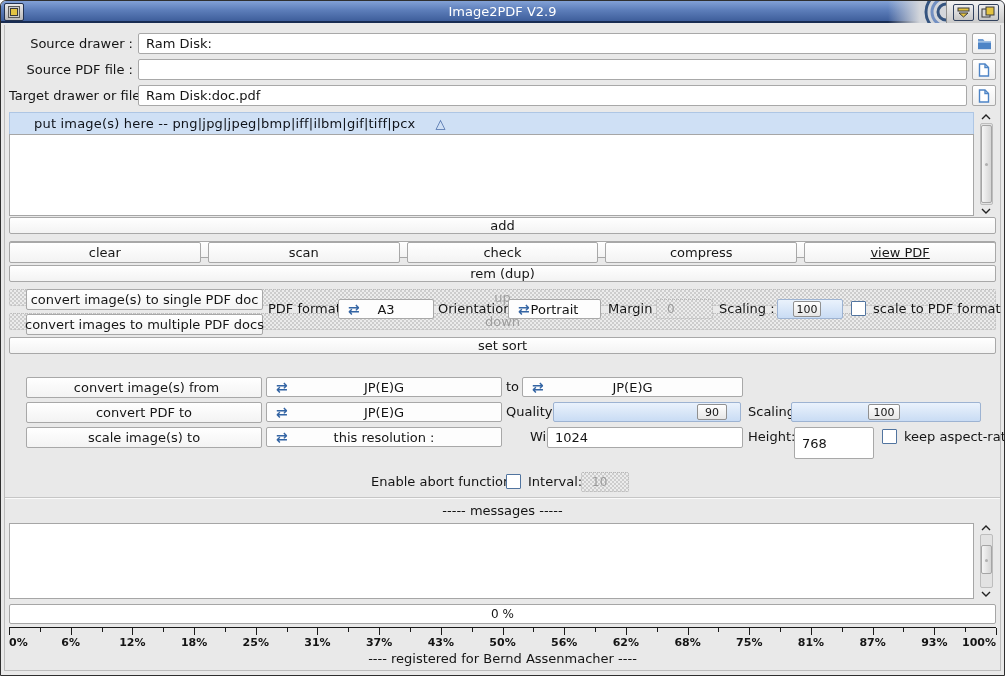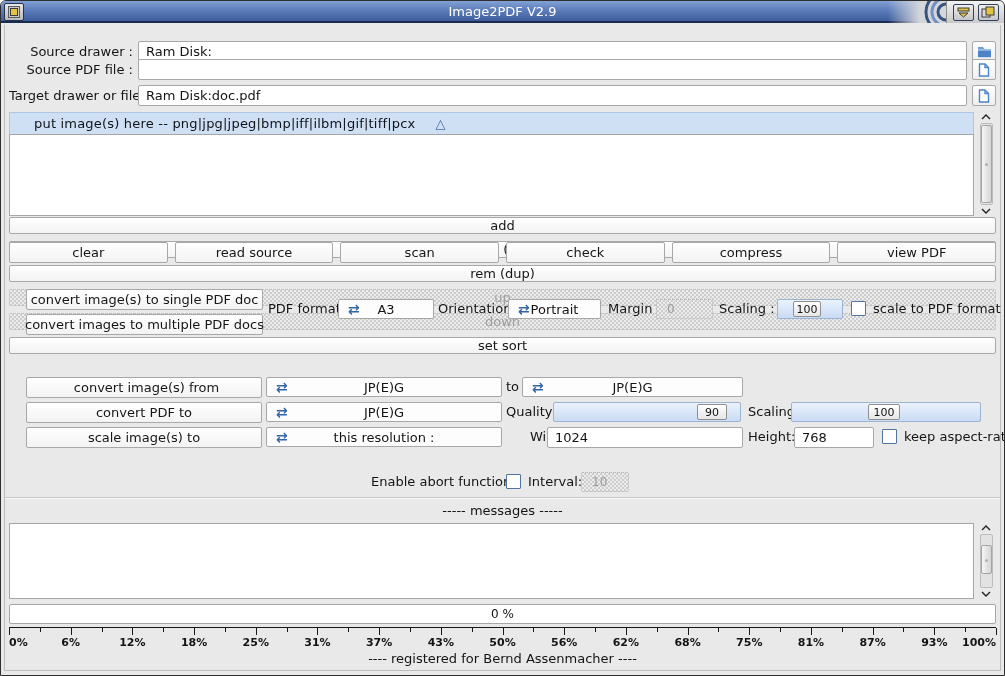--- a/index.html
+++ b/index.html
@@ -166,21 +166,21 @@
             <rect x="1" y="3" width="8" height="8" fill="#d9d9d9" stroke="#3a3a3a" stroke-width="1"></rect>
             <rect x="5" y="1" width="8" height="8" fill="#e3c341" stroke="#3a3a3a" stroke-width="1"></rect>
           </svg>
         </button>
       </div>
     </div>
   </div>
 
   <div class="frame"></div>
 
-  <div class="abs-row" style="top:32px; display:flex; gap:5px;margin-top:8px;">
+  <div class="abs-row" style="top:32px; display:flex; gap:5px;">
     <div class="flabel" style="width:124px;">Source drawer :</div>
     <input class="tinput" style="flex: 1 1 0%;" value="Ram Disk:">
     <button class="icon-btn">
       <svg width="15" height="12" viewBox="0 0 15 12">
         <path d="M1 1 h5 l1.5 2 H1 Z" fill="#6f9dd4"></path>
         <rect x="1" y="3.6" width="13" height="7.6" fill="#4d84c6"></rect>
         <rect x="1" y="3.6" width="13" height="1.4" fill="#85aede"></rect>
       </svg>
     </button>
   </div>
@@ -235,25 +235,24 @@
   <div class="abs-row" style="top:216px; display:flex; gap:7px;flex-direction:column;">
     <button class="btn" style="flex:1;">add</button>
     <button class="btn" style="flex:1;">rem (sel)</button>
     <button class="btn" style="flex:1;">rem (dup)</button>
     <button class="btn disabled stipple" style="flex:1;">up</button>
     <button class="btn disabled stipple" style="flex:1;">down</button>
     <button class="btn" style="flex:1;">set sort</button>
   </div>
   <div class="abs-row" style="top:241px; display:flex; gap:7px;">
     <button class="btn" style="flex:1;">clear</button>
-    <button class="btn" style="flex:1;">read source</button>
     <button class="btn" style="flex:1;">scan</button>
     <button class="btn" style="flex:1;">check</button>
     <button class="btn" style="flex:1;">compress</button>
-    <button class="btn" style="flex:1;">view PDF</button>
+    <button class="btn" style="flex:1;text-decoration:underline;">view PDF</button>
   </div>
 
   <div class="abs-row" style="top:288px; height:46px;">
     <button class="btn abtn" style="left:17px; top:0; width:237px;">convert image(s) to single PDF doc</button>
     <button class="btn abtn" style="left:17px; top:25px; width:237px;">convert images to multiple PDF docs</button>
 
     <div class="slabel" style="left:259px; top:10px;">PDF format :</div>
     <div class="cycle" style="left:329px; top:10px; width:96px;">
       <span class="cycle-arrows">⇄</span>
       <span>A3</span>
@@ -305,21 +304,21 @@
     </div>
 
     <button class="btn abtn" style="left:17px; top:50px; width:236px;">scale image(s) to</button>
     <div class="cycle" style="left:257px; top:50px; width:236px;">
       <span class="cycle-arrows">⇄</span>
       <span>this resolution :</span>
     </div>
     <div class="slabel" style="left:497px; top:50px;margin-left:24px;">Width:</div>
     <input class="tinput" style="position: absolute; left: 538px; top: 50px; width: 196px; height: 21px;" value="1024">
     <div class="slabel" style="left:739px; top:50px;">Height:</div>
-    <input class="tinput" style="position: absolute; left: 785px; top: 50px; width: 80px; height: 21px;" value="768">
+    <input class="tinput" style="position: absolute; left: 785px; top: 50px; width: 80px; height: 32px;" value="768">
     <div class="checkbox" style="left:873px; top:52px;"></div>
     <div class="slabel" style="left:895px; top:50px;">keep aspect-ratio</div>
   </div>
 
   <div class="abs-row" style="top:471px; height:20px;">
     <div class="slabel" style="left:362px; width:130px; text-align:right;">Enable abort function:</div>
     <div class="checkbox" style="left:497px; top:2px;"></div>
     <div class="slabel" style="left:519px;">Interval:</div>
     <div class="dis-input stipple" style="left:572px; top:0; width:48px;">10</div>
   </div>

